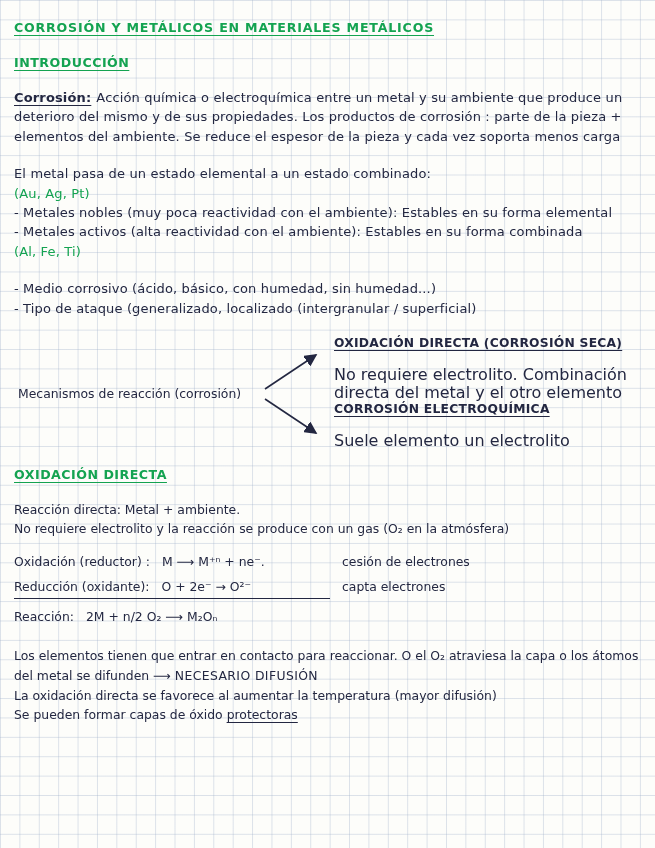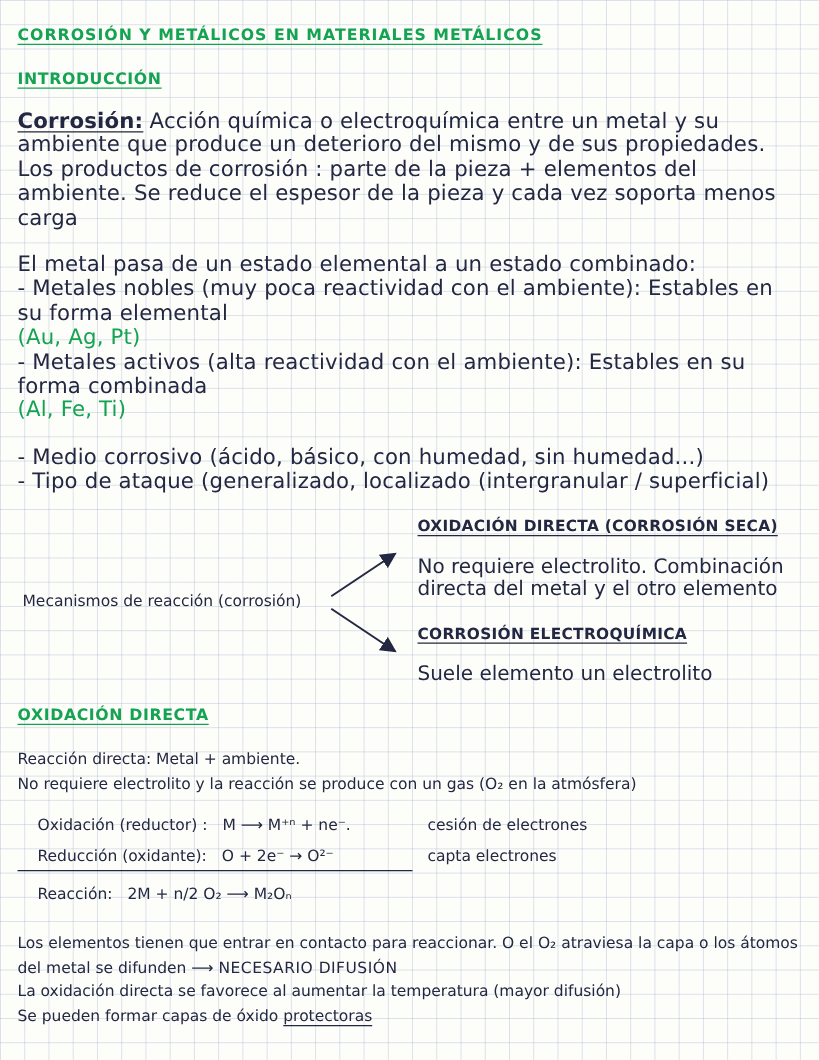--- a/index.html
+++ b/index.html
@@ -22,59 +22,59 @@
 
   .title {
     font-size: 12.6px; font-weight: bold; letter-spacing: 0.8px;
     margin: 8px 0 20px 0;
   }
   .heading {
     font-size: 12.6px; font-weight: bold; letter-spacing: 0.5px;
     margin: 0 0 18px 0;
   }
 
-  .para { font-size: 17px; line-height: 19.4px; letter-spacing: 0.15px; margin: 0 0 18px 0; }
+  .para { font-size: 13px; line-height: 19.4px; letter-spacing: 0.15px; margin: 0 0 18px 0; }
   .block { display: block; }
   .term { font-weight: bold; margin-right: 5px; }
 
   .diagram { display: flex; align-items: center; margin: 2px 0 16px 0; }
   .diag-label { width: 244px; font-size: 12.4px; padding-left: 4px; flex: 0 0 auto; }
   .arrows-svg { flex: 0 0 auto; display: block; }
-  .diag-branches { display: flex; flex-direction: column; gap: 20px; margin-left: 8px; }
+  .diag-branches { display: flex; flex-direction: column; margin-left: 8px; }
   .branch-title { font-size: 12.3px; font-weight: bold; letter-spacing: 0.25px; margin-bottom: 4px; }
   .branch-desc { font-size: 16px; line-height: 18.2px; max-width: 322px; margin-top: 16px; }
 
   .intro-lines { font-size: 12.4px; line-height: 19.4px; margin: 0 0 16px 0; }
 
   .equations { font-size: 12.4px; margin: 0 0 22px 0; }
   .eq-row { display: flex; align-items: baseline; margin-bottom: 10px; }
   .eq-main { width: 316px; display: flex; flex: 0 0 auto; }
-  .eq-label { margin-right: 12px; white-space: nowrap; margin-left: 16px; }
+  .eq-label { margin-right: 12px; white-space: nowrap; }
   .eq-formula { white-space: nowrap; }
   .eq-row.underlined .eq-main { border-bottom: 1.4px solid #232741; padding-bottom: 4px; }
   .eq-note { padding-left: 12px; }
 
   .closing { font-size: 12.4px; line-height: 19.6px; margin: 0; }
   .caps { letter-spacing: 0.4px; }
 </style>
 </head>
 <body>
 
 <div class="page">
 
   <h1 class="title green u">CORROSIÓN Y METÁLICOS EN MATERIALES METÁLICOS</h1>
 
   <h2 class="heading green u">INTRODUCCIÓN</h2>
 
   <p class="para"><span class="term u">Corrosión:</span><span>Acción química o electroquímica entre un metal y su ambiente que produce un deterioro del mismo y de sus propiedades. Los productos de corrosión : parte de la pieza + elementos del ambiente. Se reduce el espesor de la pieza y cada vez soporta menos carga</span></p>
 
   <p class="para">
     <span class="block">El metal pasa de un estado elemental a un estado combinado:</span>
+    <span class="block green">(Au, Ag, Pt)</span>
     <span class="block">- Metales nobles (muy poca reactividad con el ambiente): Estables en su forma elemental</span>
-    <span class="block green">(Au, Ag, Pt)</span>
     <span class="block">- Metales activos (alta reactividad con el ambiente): Estables en su forma combinada</span>
     <span class="block green">(Al, Fe, Ti)</span>
   </p>
 
   <p class="para">
     <span class="block">- Medio corrosivo (ácido, básico, con humedad, sin humedad...)</span>
     <span class="block">- Tipo de ataque (generalizado, localizado (intergranular / superficial)</span>
   </p>
 
   <div class="diagram">

